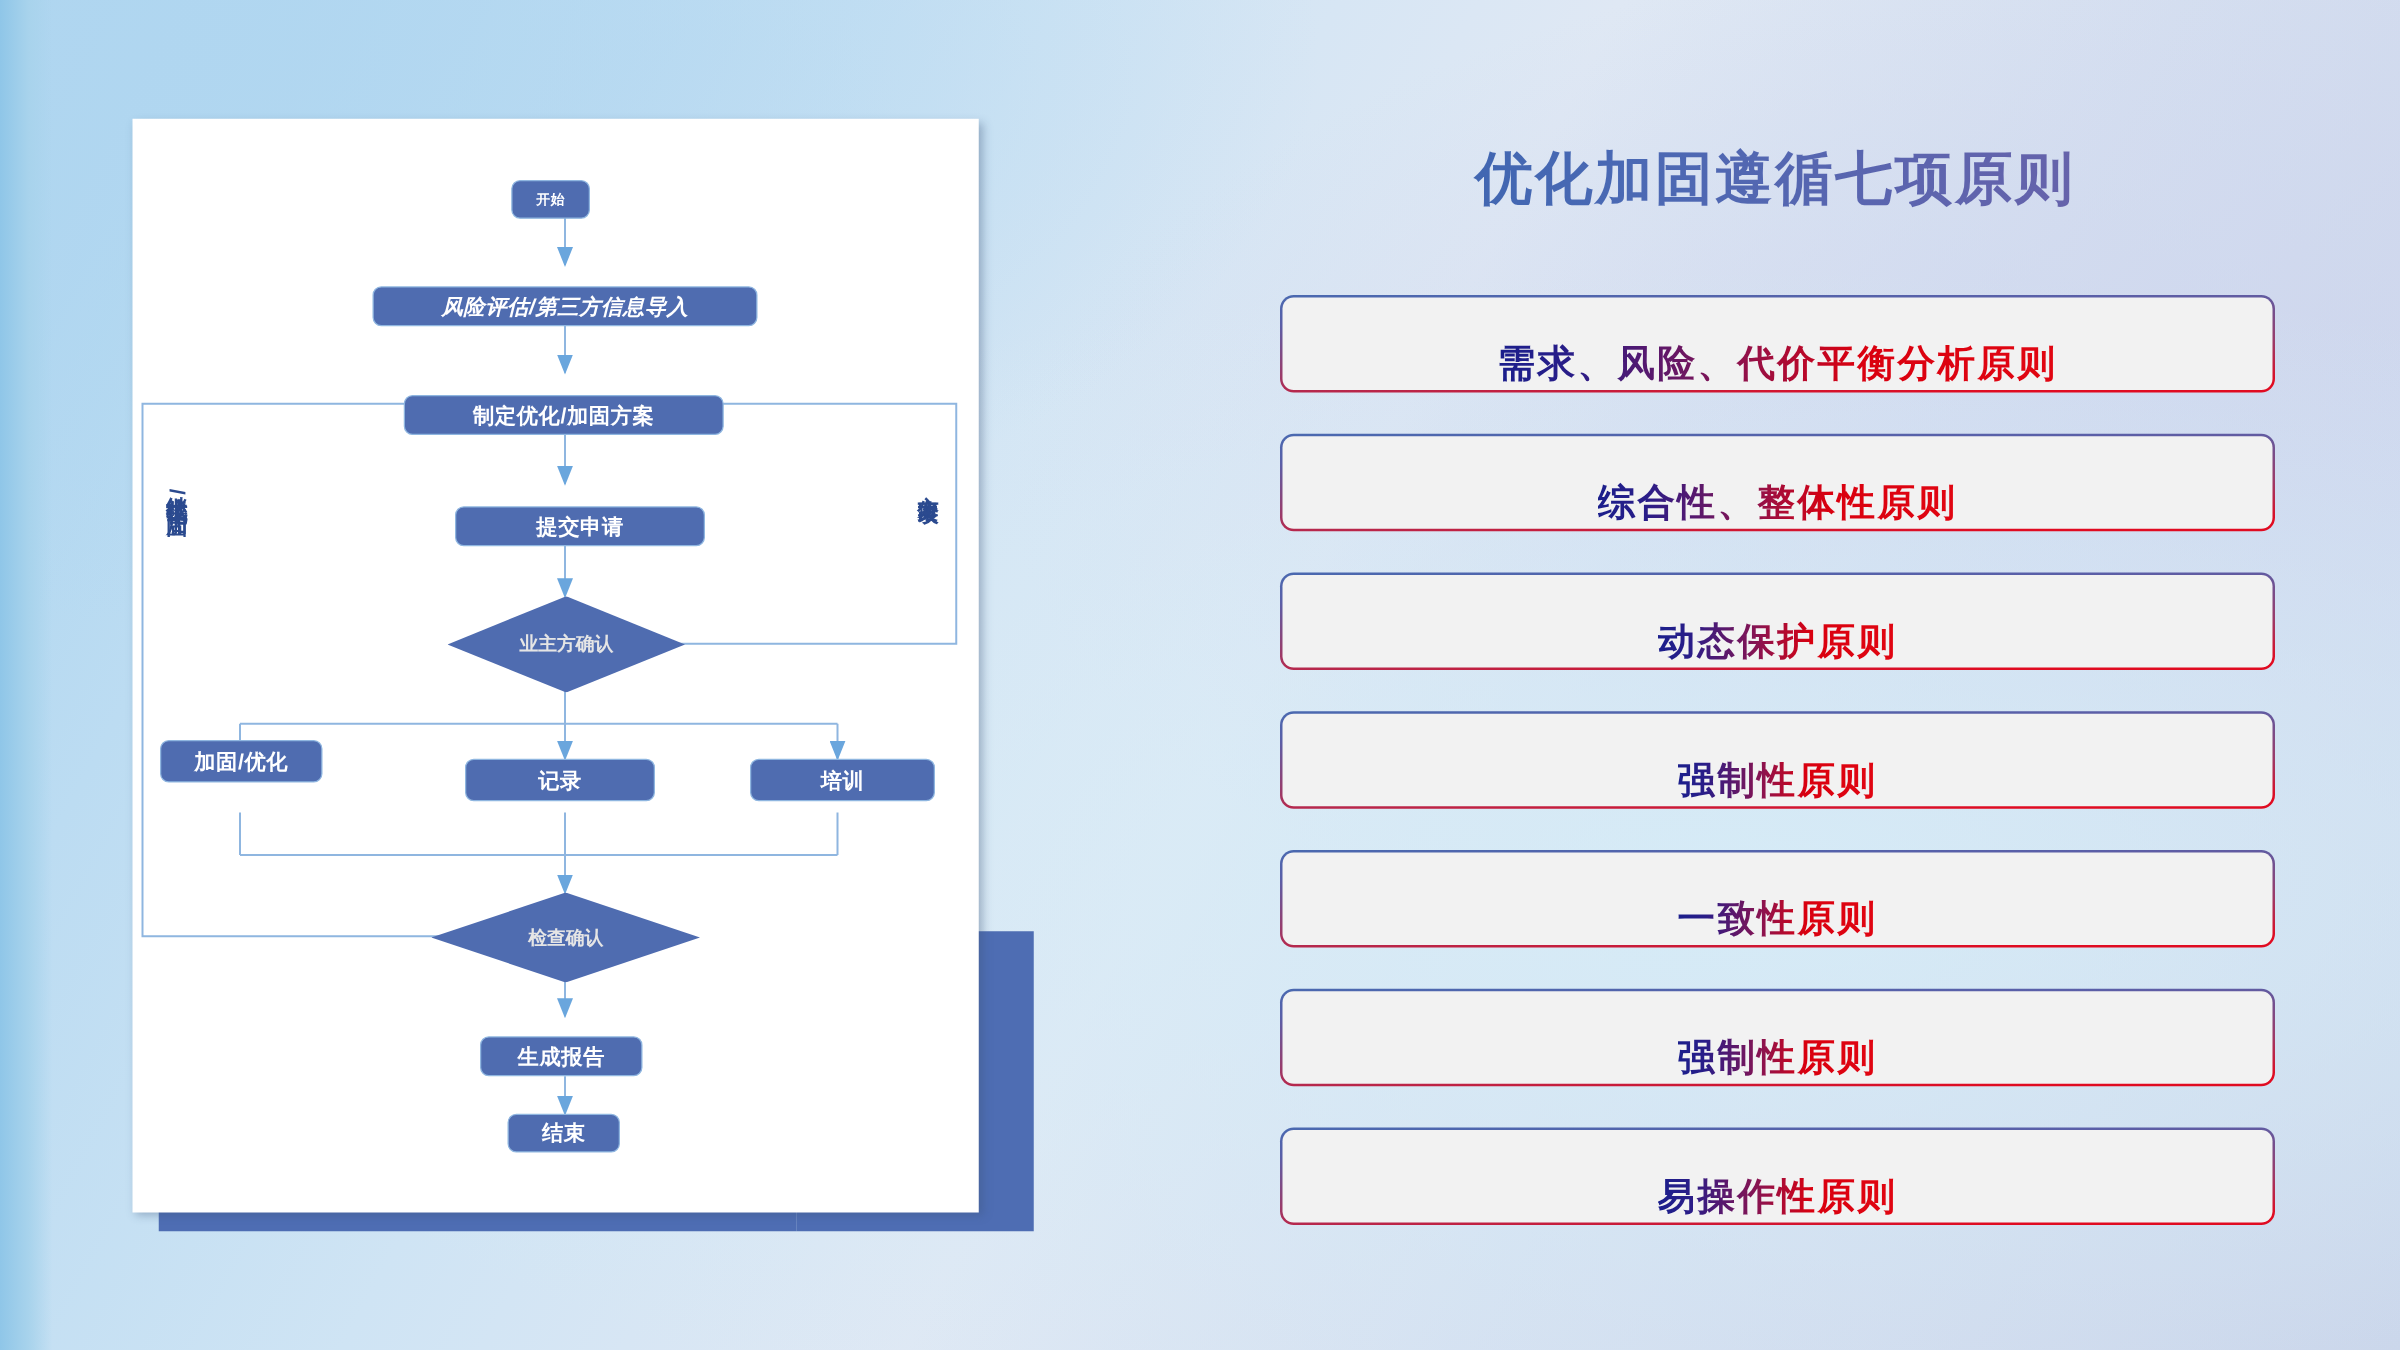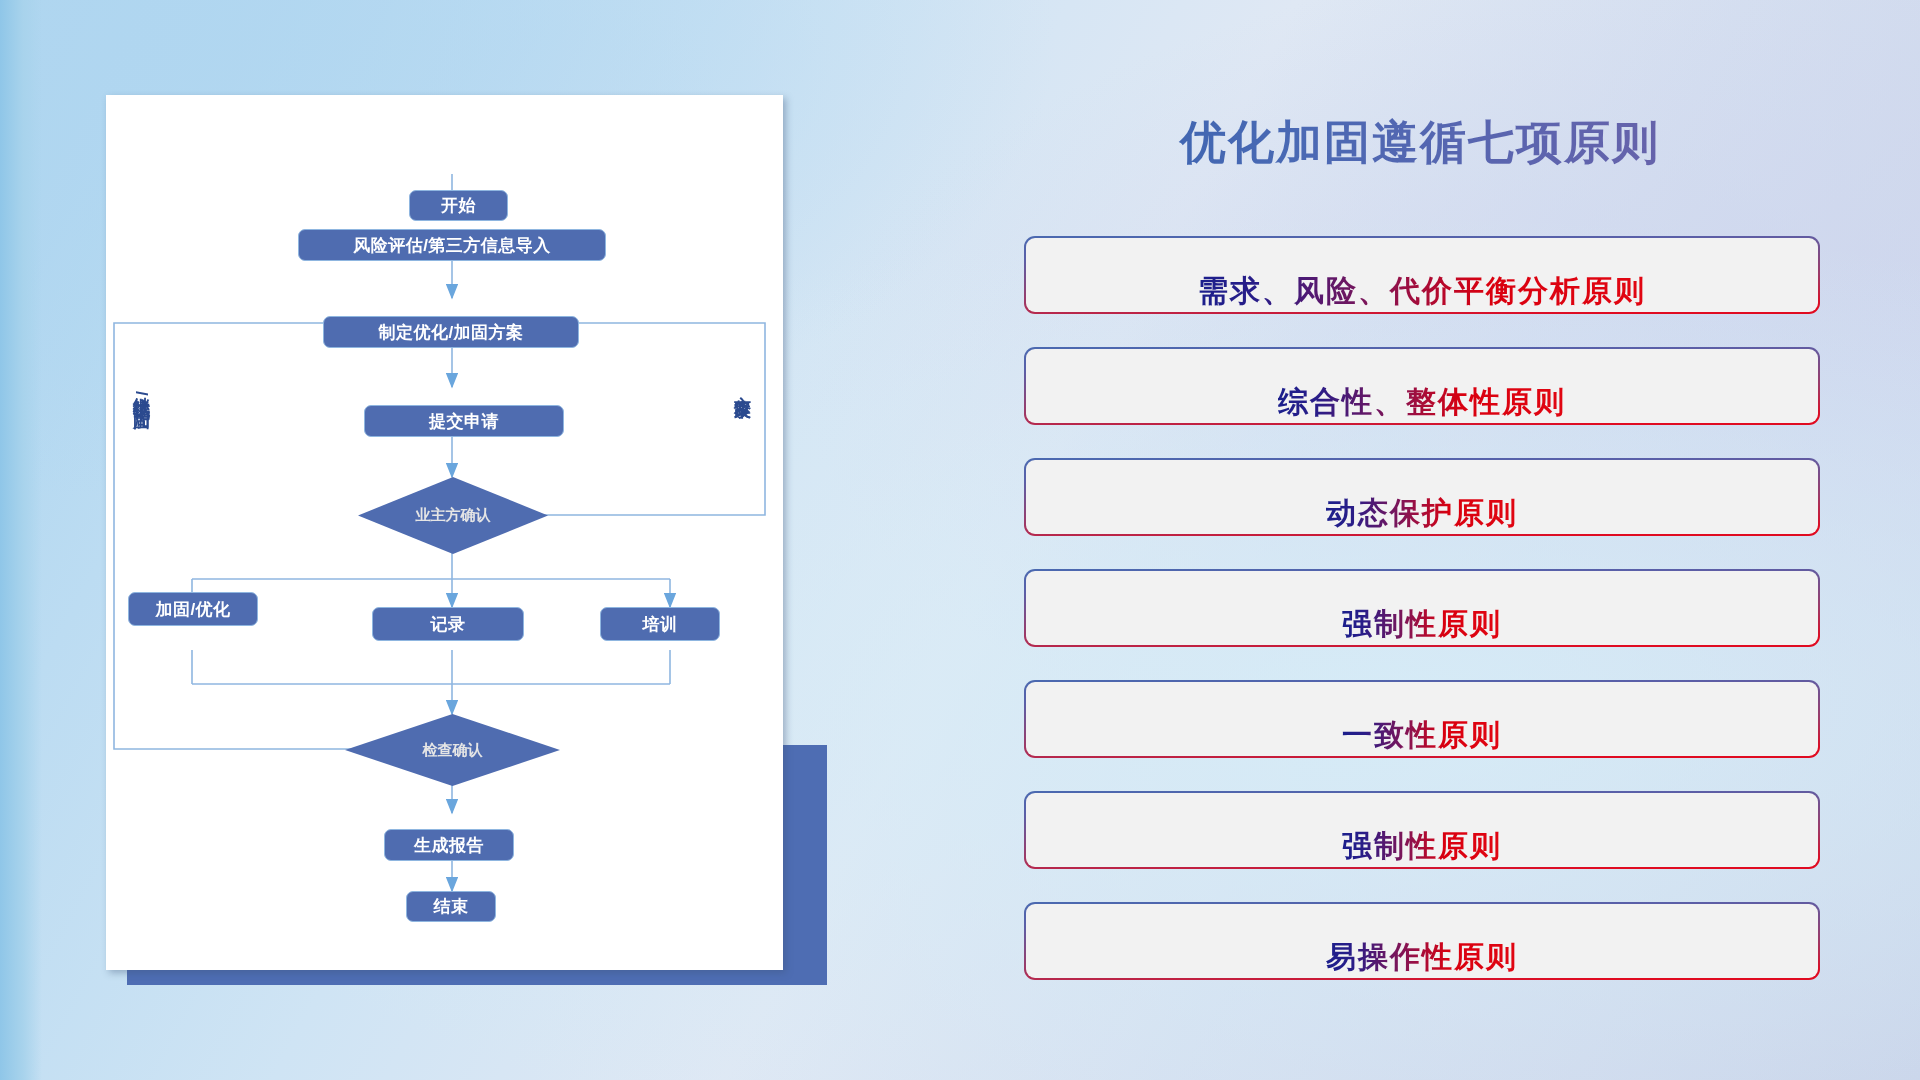--- a/index.html
+++ b/index.html
@@ -143,25 +143,25 @@
           <line x1="346" y1="690" x2="346" y2="718" marker-end="url(#ar)"></line>
 
           <line x1="346" y1="766" x2="346" y2="796" marker-end="url(#ar)"></line>
 
           <path d="M260,654 L8,654 L8,228 L253,228" marker-end="url(#ar)"></path>
 
           <path d="M437,420 L659,420 L659,228 L442,228" marker-end="url(#ar)"></path>
         </g>
       </svg>
 
-      <div class="node" style="left:303px;top:49px;width:99px;height:31px;font-size:17px;margin-top:46px;">
+      <div class="node" style="left:303px;top:49px;width:63px;height:31px;font-size:11px;">
         <span>开始</span>
       </div>
 
-      <div class="node" style="left:192px;top:134px;width:308px;height:32px;font-size:17px;">
+      <div class="node" style="left:192px;top:134px;width:308px;height:32px;font-size:17px;font-style:italic;">
         <span>风险评估/第三方信息导入</span>
       </div>
 
       <div class="node" style="left:217px;top:221px;width:256px;height:32px;font-size:17px;">
         <span>制定优化/加固方案</span>
       </div>
 
       <div class="node" style="left:258px;top:310px;width:200px;height:32px;font-size:17px;">
         <span>提交申请</span>
       </div>
@@ -171,21 +171,21 @@
       </div>
 
       <div class="node" style="left:22px;top:497px;width:130px;height:34px;font-size:17px;">
         <span>加固/优化</span>
       </div>
 
       <div class="node" style="left:266px;top:512px;width:152px;height:34px;font-size:17px;">
         <span>记录</span>
       </div>
 
-      <div class="node" style="left:494px;top:512px;width:120px;height:34px;font-size:17px;">
+      <div class="node" style="left:494px;top:512px;width:148px;height:34px;font-size:17px;">
         <span>培训</span>
       </div>
 
       <div class="diamond" style="left:239px;top:619px;width:215px;height:72px;font-size:15px;">
         <span>检查确认</span>
       </div>
 
       <div class="node" style="left:278px;top:734px;width:130px;height:32px;font-size:17px;">
         <span>生成报告</span>
       </div>

